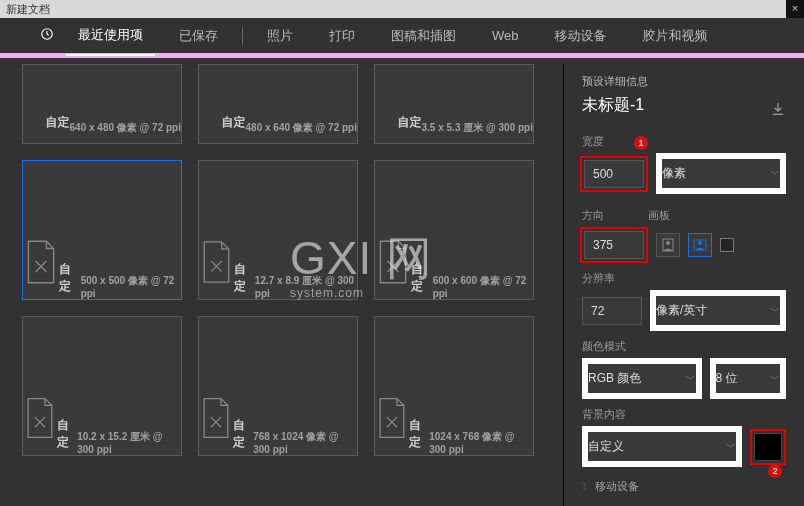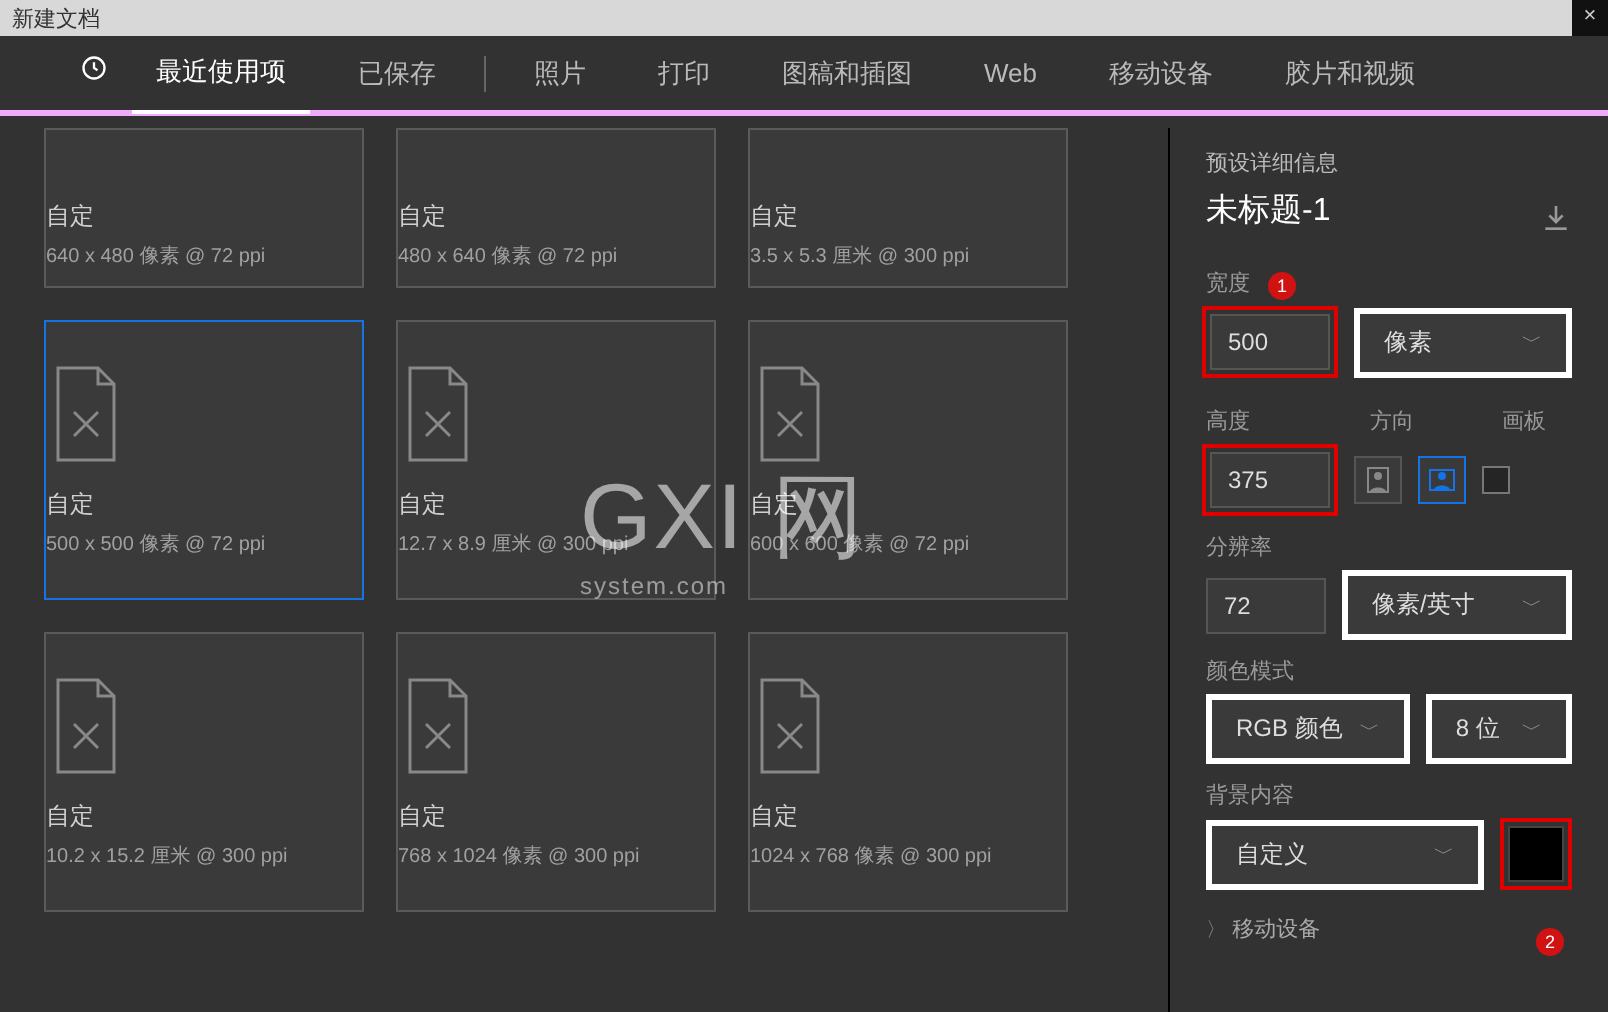--- a/index.html
+++ b/index.html
@@ -1,40 +1,40 @@
 <!DOCTYPE html>
 <html><head>
 <meta charset="utf-8">
 <style>
 * { box-sizing: border-box; margin: 0; padding: 0; font-family: "Microsoft YaHei", sans-serif; }
 body { background: #2a2a2a; width: 804px; height: 506px; overflow: hidden; position: relative; }
 .titlebar { background: #d8d8d8; height: 18px; display: flex; align-items: center; justify-content: flex-start; font-size: 11px; color: #333; padding: 0 2px 0 6px; }
 .closebox { width: 18px; height: 18px; background: #111; color: #ccc; text-align: center; line-height: 16px; font-size: 11px; position: absolute; right: 0; top: 0; }
 .dialog { background: #323232; height: 488px; padding: 0; position: relative; }
-.tabs { display: flex; align-items: center; height: 40px; padding: 0 40px; border-bottom: 3px solid #f0abfc; margin-bottom: 6px; }
+.tabs { display: flex; align-items: center; height: 40px; padding: 0 40px; border-bottom: 5px solid #f0abfc; margin-bottom: 6px; }
 .tab { color: #bababa; font-size: 13px; padding: 10px 12px; margin: 0 6px; cursor: pointer; }
 .tab.active { color: #fff; border-bottom: 2px solid #fff; margin-bottom: -1px; }
 .divider { width: 1px; height: 18px; background: #666; margin: 0 6px; }
 .clock-icon { margin-right: 6px; }
 .body { display: flex; height: calc(100% - 46px); }
 .presets { flex: 1; padding: 0 10px 0 22px; overflow: hidden; }
 .grid { display: grid; grid-template-columns: repeat(3,160px); gap: 16px 16px; }
-.card { border: 1px solid #5a5a5a; background: #3a3a3a; height: 140px; display: flex; flex-direction: column; align-items: flex-start; justify-content: center; color: #d0d0d0; font-size: 11px; }
+.card { border: 1px solid #5a5a5a; background: #3a3a3a; height: 140px; display: flex; align-items: flex-end; justify-content: center; color: #d0d0d0; font-size: 11px; font-weight: bold; }
 .card.partial { height: 80px; justify-content: flex-end; padding-bottom: 8px; }
 .card.selected { border: 1px solid #1473e6; background: #3a3a3a; }
 .card .title { font-size: 12px; margin-bottom: 4px; }
 .card .sub { font-size: 10px; color: #a0a0a0; }
 .file-icon { width: 40px; height: 50px; margin-bottom: 12px; }
-.panel { width: 220px; border-left: 1px solid #000; padding: 10px 18px 10px 18px; color: #bbb; font-size: 11px; }
+.panel { width: 241px; border-left: 1px solid #000; padding: 10px 18px 10px 18px; color: #bbb; font-size: 11px; }
 .panel-header { display: flex; justify-content: space-between; align-items: center; color: #bbb; margin-bottom: 6px; font-size: 11px; }
 .doc-title { color: #fff; font-size: 16px; margin-bottom: 10px; }
 .label { color: #9a9a9a; font-size: 11px; margin-bottom: 4px; margin-top: 8px; }
 .row { display: flex; gap: 8px; align-items: center; }
 .input { background: #3a3a3a; border: 1px solid #555; color: #ddd; font-size: 12px; padding: 6px 8px; width: 60px; }
-.select { background: #3a3a3a; border: 3px solid #ffffff; color: #ddd; font-size: 12px; padding: 6px 12px; flex: 1; display: flex; justify-content: space-between; align-items: center; }
+.select { background: #3a3a3a; border: 6px solid #ffffff; color: #ddd; font-size: 12px; padding: 6px 0; flex: 1; display: flex; justify-content: space-between; align-items: center; }
 .chev { color: #888; font-size: 10px; }
 .redbox { border: 2px solid #e00000; padding: 2px; }
 .badge { width: 14px; height: 14px; border-radius: 50%; background: #d01212; color: #fff; font-size: 9px; display: inline-flex; align-items: center; justify-content: center; position: absolute; }
 .orient-btn { width: 24px; height: 24px; background: #3a3a3a; border: 1px solid #555; display: inline-flex; align-items: center; justify-content: center; }
 .orient-btn.active { border-color: #1473e6; }
 .checkbox { width: 14px; height: 14px; border: 1px solid #777; background: #252525; }
 .swatch { width: 28px; height: 28px; background: #000; border: 1px solid #444; }
 .adv { color: #aaa; font-size: 11px; margin-top: 12px; cursor: pointer; }
 .watermark { position: absolute; left: 290px; top: 210px; color: #fff; font-size: 46px; font-weight: normal; opacity: 0.55; pointer-events: none; font-family: Arial, sans-serif; letter-spacing:1px;}
 .watermark small { font-size: 12px; display:block; margin-top:-4px; opacity:.9;}
@@ -163,23 +163,20 @@
         <div class="redbox" style="margin-left:-2px">
           <input class="input" value="500" style="">
         </div>
         <div class="select">
           <span>像素</span>
           <span class="chev">﹀</span>
         </div>
       </div>
 
       <div class="row" style="gap:20px;margin-top:6px">
-        <div style="flex:0 0 62px">
-          <div class="label">高度</div>
-        </div>
         <div class="label">方向</div>
         <div class="label" style="margin-left:24px">画板</div>
       </div>
       <div class="row">
         <div class="redbox" style="margin-left:-2px">
           <input class="input" value="375" style="">
         </div>
         <div class="orient-btn">
           <svg width="12" height="14" viewBox="0 0 12 14" fill="#888">
               <rect x="1" y="1" width="10" height="12" stroke="#888" fill="none"></rect>

